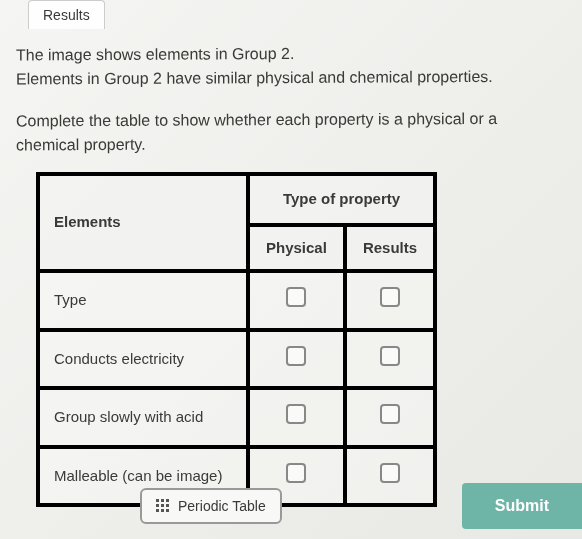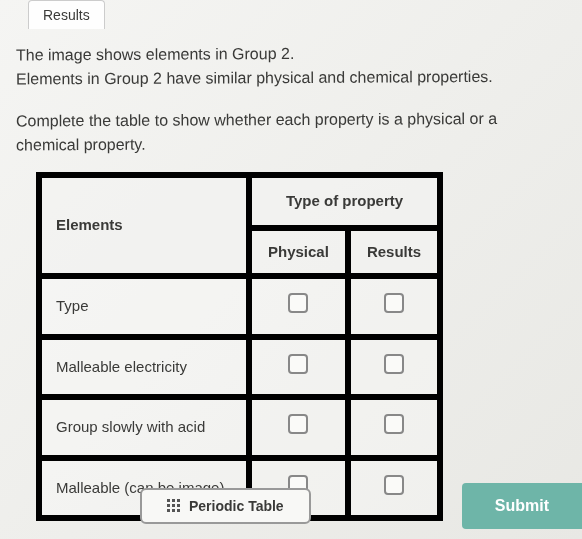--- a/index.html
+++ b/index.html
@@ -40,21 +40,21 @@
     .para2 {
       margin-bottom: 16px;
       transform: rotate(-0.3deg);
     }
     table {
       border-collapse: collapse;
       margin-left: 20px;
       background: rgba(255,255,255,0.3);
     }
     th, td {
-      border: 6px solid #000000;
+      border: 4px solid #000000;
       padding: 12px 14px;
       text-align: left;
       font-size: 15px;
     }
     th {
       font-weight: bold;
       background: rgba(240,240,238,0.5);
     }
     .type-header {
       text-align: center;
@@ -82,24 +82,24 @@
       left: 0;
       right: 0;
       display: flex;
       justify-content: space-between;
       align-items: center;
       padding: 0 0 0 140px;
     }
     .periodic-btn {
       border: 2px solid #999;
       border-radius: 6px;
-      padding: 8px 25px;
+      padding: 8px 14px;
       background: #f8f8f6;
       font-size: 14px;
-      font-weight: bold;
+      font-weight: normal;
       display: flex;
       align-items: center;
       gap: 8px;
       cursor: pointer;
     }
     .grid-icon {
       display: inline-block;
       width: 14px;
       height: 14px;
     }
@@ -145,21 +145,21 @@
     <tr>
       <th class="sub-header">Physical</th>
       <th class="sub-header">Results</th>
     </tr>
     <tr>
       <td>Type</td>
       <td class="checkbox-cell"><span class="checkbox"></span></td>
       <td class="checkbox-cell"><span class="checkbox"></span></td>
     </tr>
     <tr>
-      <td>Malleable electricity</td>
+      <td>Conducts electricity</td>
       <td class="checkbox-cell"><span class="checkbox"></span></td>
       <td class="checkbox-cell"><span class="checkbox"></span></td>
     </tr>
     <tr>
       <td>Group slowly with acid</td>
       <td class="checkbox-cell"><span class="checkbox"></span></td>
       <td class="checkbox-cell"><span class="checkbox"></span></td>
     </tr>
     <tr>
       <td>Malleable (can be image)</td>

